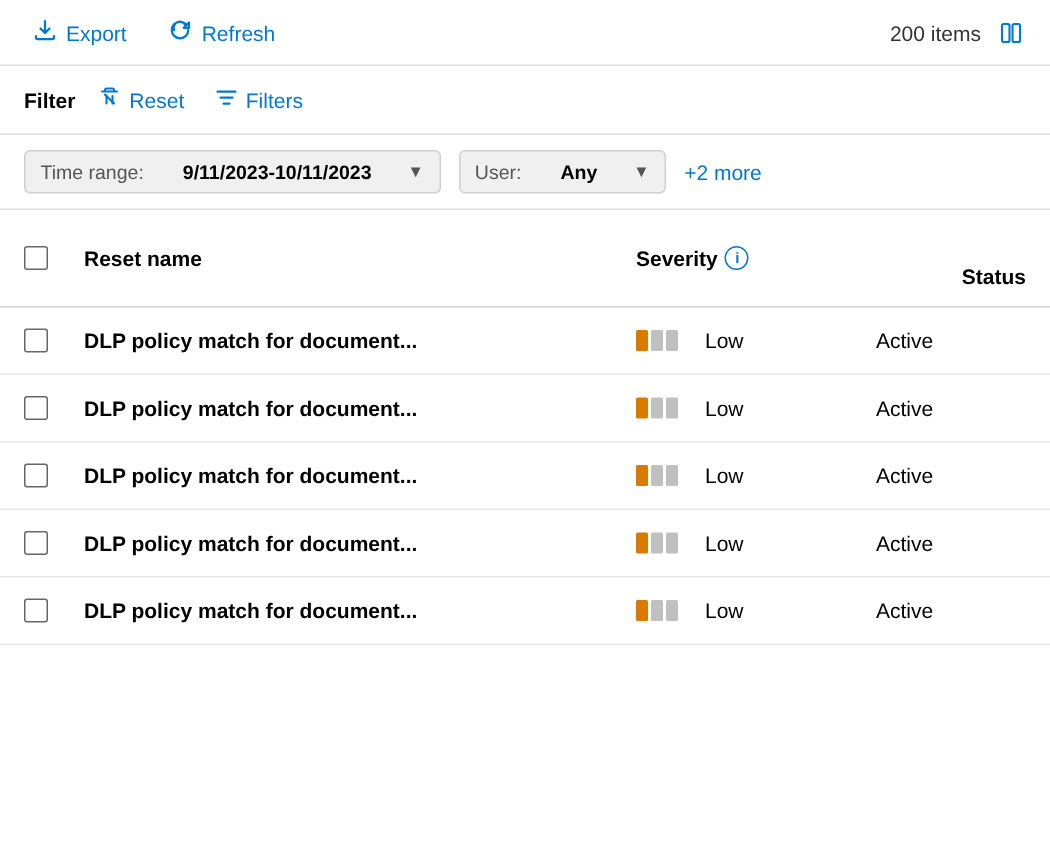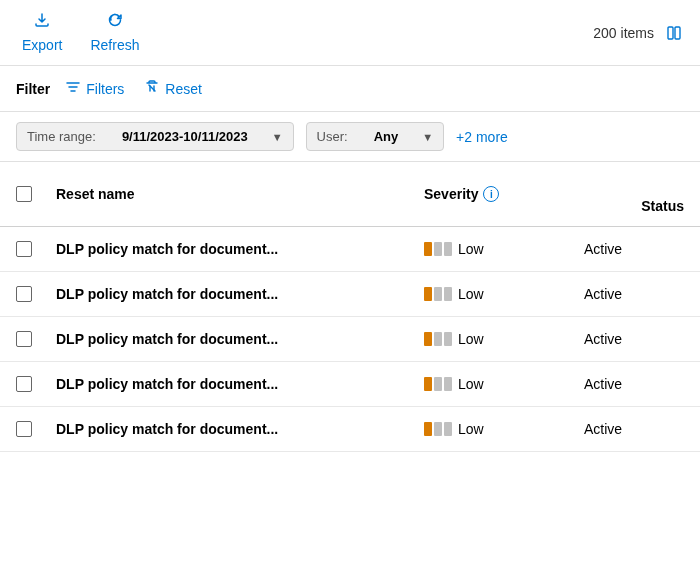--- a/index.html
+++ b/index.html
@@ -40,21 +40,20 @@
     .toolbar-btn {
       display: flex;
       align-items: center;
       gap: 6px;
       color: #0078d4;
       cursor: pointer;
       font-size: 14px;
       background: none;
       border: none;
       padding: 4px 6px;
-      flex-direction: column;
     }
     .item-count {
       font-size: 14px;
       color: #333;
       margin-right: 4px;
     }
     .columns-icon {
       width: 18px;
       height: 18px;
       display: inline-flex;
@@ -200,21 +199,21 @@
       justify-content: center;
     }
     .alert-name {
       font-size: 14px;
       color: #000;
       font-weight: 600;
     }
     .severity-cell {
       display: flex;
       align-items: center;
-      gap: 6px;
+      gap: 18px;
       text-align: center;
     }
     .severity-bars {
       display: flex;
       gap: 2px;
       align-items: center;
     }
     .bar {
       width: 8px;
       height: 14px;
@@ -268,34 +267,34 @@
       </svg>
     </span>
   </div>
 </div>
 
 <div class="filter-bar">
   <span class="filter-label">Filter</span>
   <button class="filter-btn">
     <span>
       <svg width="16" height="16" viewBox="0 0 16 16" fill="none">
-        <path d="M2 4h12M4 8h8M6 12h4" stroke="#0078d4" stroke-width="1.5" stroke-linecap="round"></path>
-      </svg>
-    </span>
-    <span>Filters</span>
-  </button>
-  <button class="filter-btn">
-    <span>
-      <svg width="16" height="16" viewBox="0 0 16 16" fill="none">
         <path d="M3 4h10M5 4V3a1 1 0 011-1h4a1 1 0 011 1v1M6 7v5M10 7v5" stroke="#0078d4" stroke-width="1.4" stroke-linecap="round"></path>
         <line x1="5" y1="6" x2="11" y2="12" stroke="#0078d4" stroke-width="1.4" stroke-linecap="round"></line>
       </svg>
     </span>
     <span>Reset</span>
   </button>
+  <button class="filter-btn">
+    <span>
+      <svg width="16" height="16" viewBox="0 0 16 16" fill="none">
+        <path d="M2 4h12M4 8h8M6 12h4" stroke="#0078d4" stroke-width="1.5" stroke-linecap="round"></path>
+      </svg>
+    </span>
+    <span>Filters</span>
+  </button>
 </div>
 
 <div class="filter-selectors">
   <div class="filter-dropdown">
     <span class="label">Time range:</span>
     <span class="value">9/11/2023-10/11/2023</span>
     <span class="chevron">▼</span>
   </div>
   <div class="filter-dropdown">
     <span class="label">User:</span>

